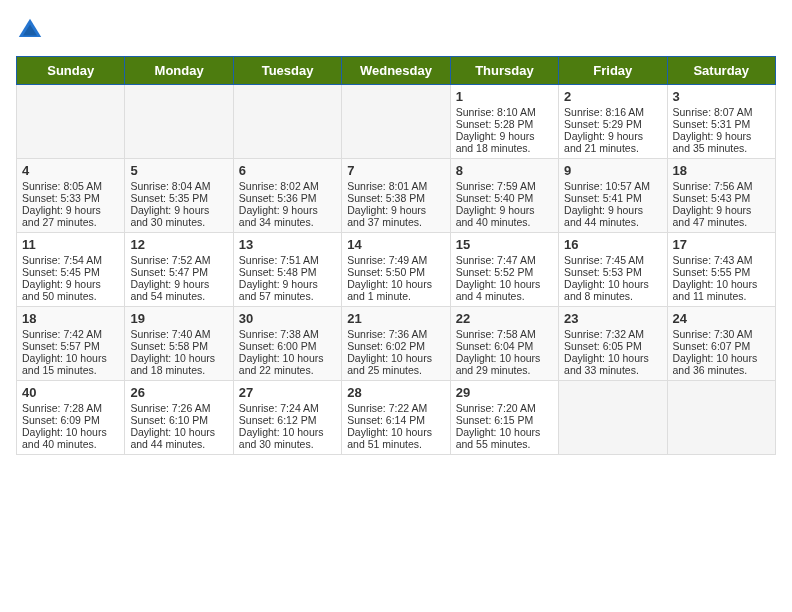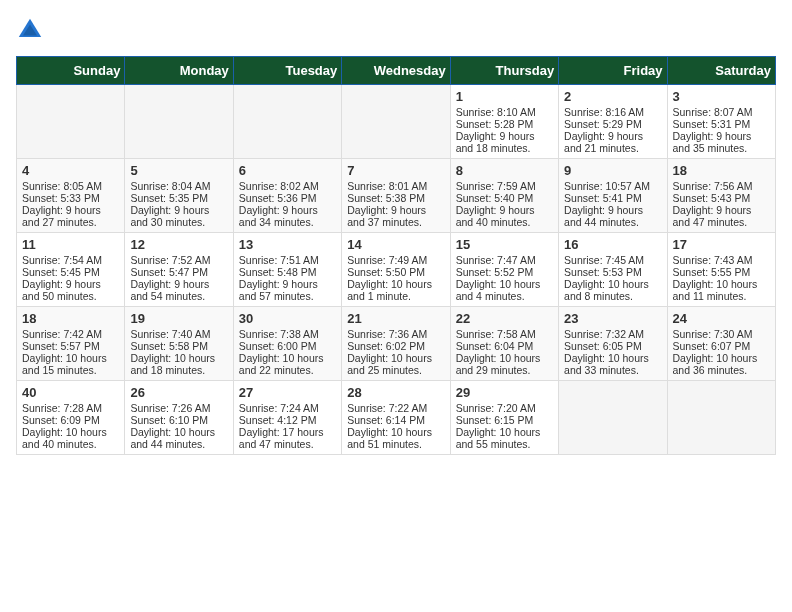--- a/index.html
+++ b/index.html
@@ -51,25 +51,25 @@
     .title-location {
       font-size: 16px;
       color: #555;
     }
     .calendar {
       width: 100%;
       border-collapse: collapse;
       border: 1px solid #ccc;
     }
     .calendar th {
-      background: #14532d;
+      background: #4d7c0f;
       color: #fff;
       font-size: 13px;
       padding: 6px 4px;
-      text-align: right;
+      text-align: center;
       border: 1px solid #1a5faa;
     }
     .calendar td {
       vertical-align: top;
       padding: 4px 5px;
       border: 1px solid #ddd;
       font-size: 10.5px;
       color: #333;
       width: calc(100% / 7);
       min-height: 80px;
@@ -286,22 +286,22 @@
         </td>
         <td>
           <span class="day-num">26</span>
           <div>Sunrise: 7:26 AM</div>
           <div>Sunset: 6:10 PM</div>
           <div>Daylight: 10 hours and 44 minutes.</div>
         </td>
         <td>
           <span class="day-num">27</span>
           <div>Sunrise: 7:24 AM</div>
-          <div>Sunset: 4:12 PM</div>
-          <div>Daylight: 17 hours and 47 minutes.</div>
+          <div>Sunset: 6:12 PM</div>
+          <div>Daylight: 10 hours and 30 minutes.</div>
         </td>
         <td>
           <span class="day-num">28</span>
           <div>Sunrise: 7:22 AM</div>
           <div>Sunset: 6:14 PM</div>
           <div>Daylight: 10 hours and 51 minutes.</div>
         </td>
         <td>
           <span class="day-num">29</span>
           <div>Sunrise: 7:20 AM</div>

